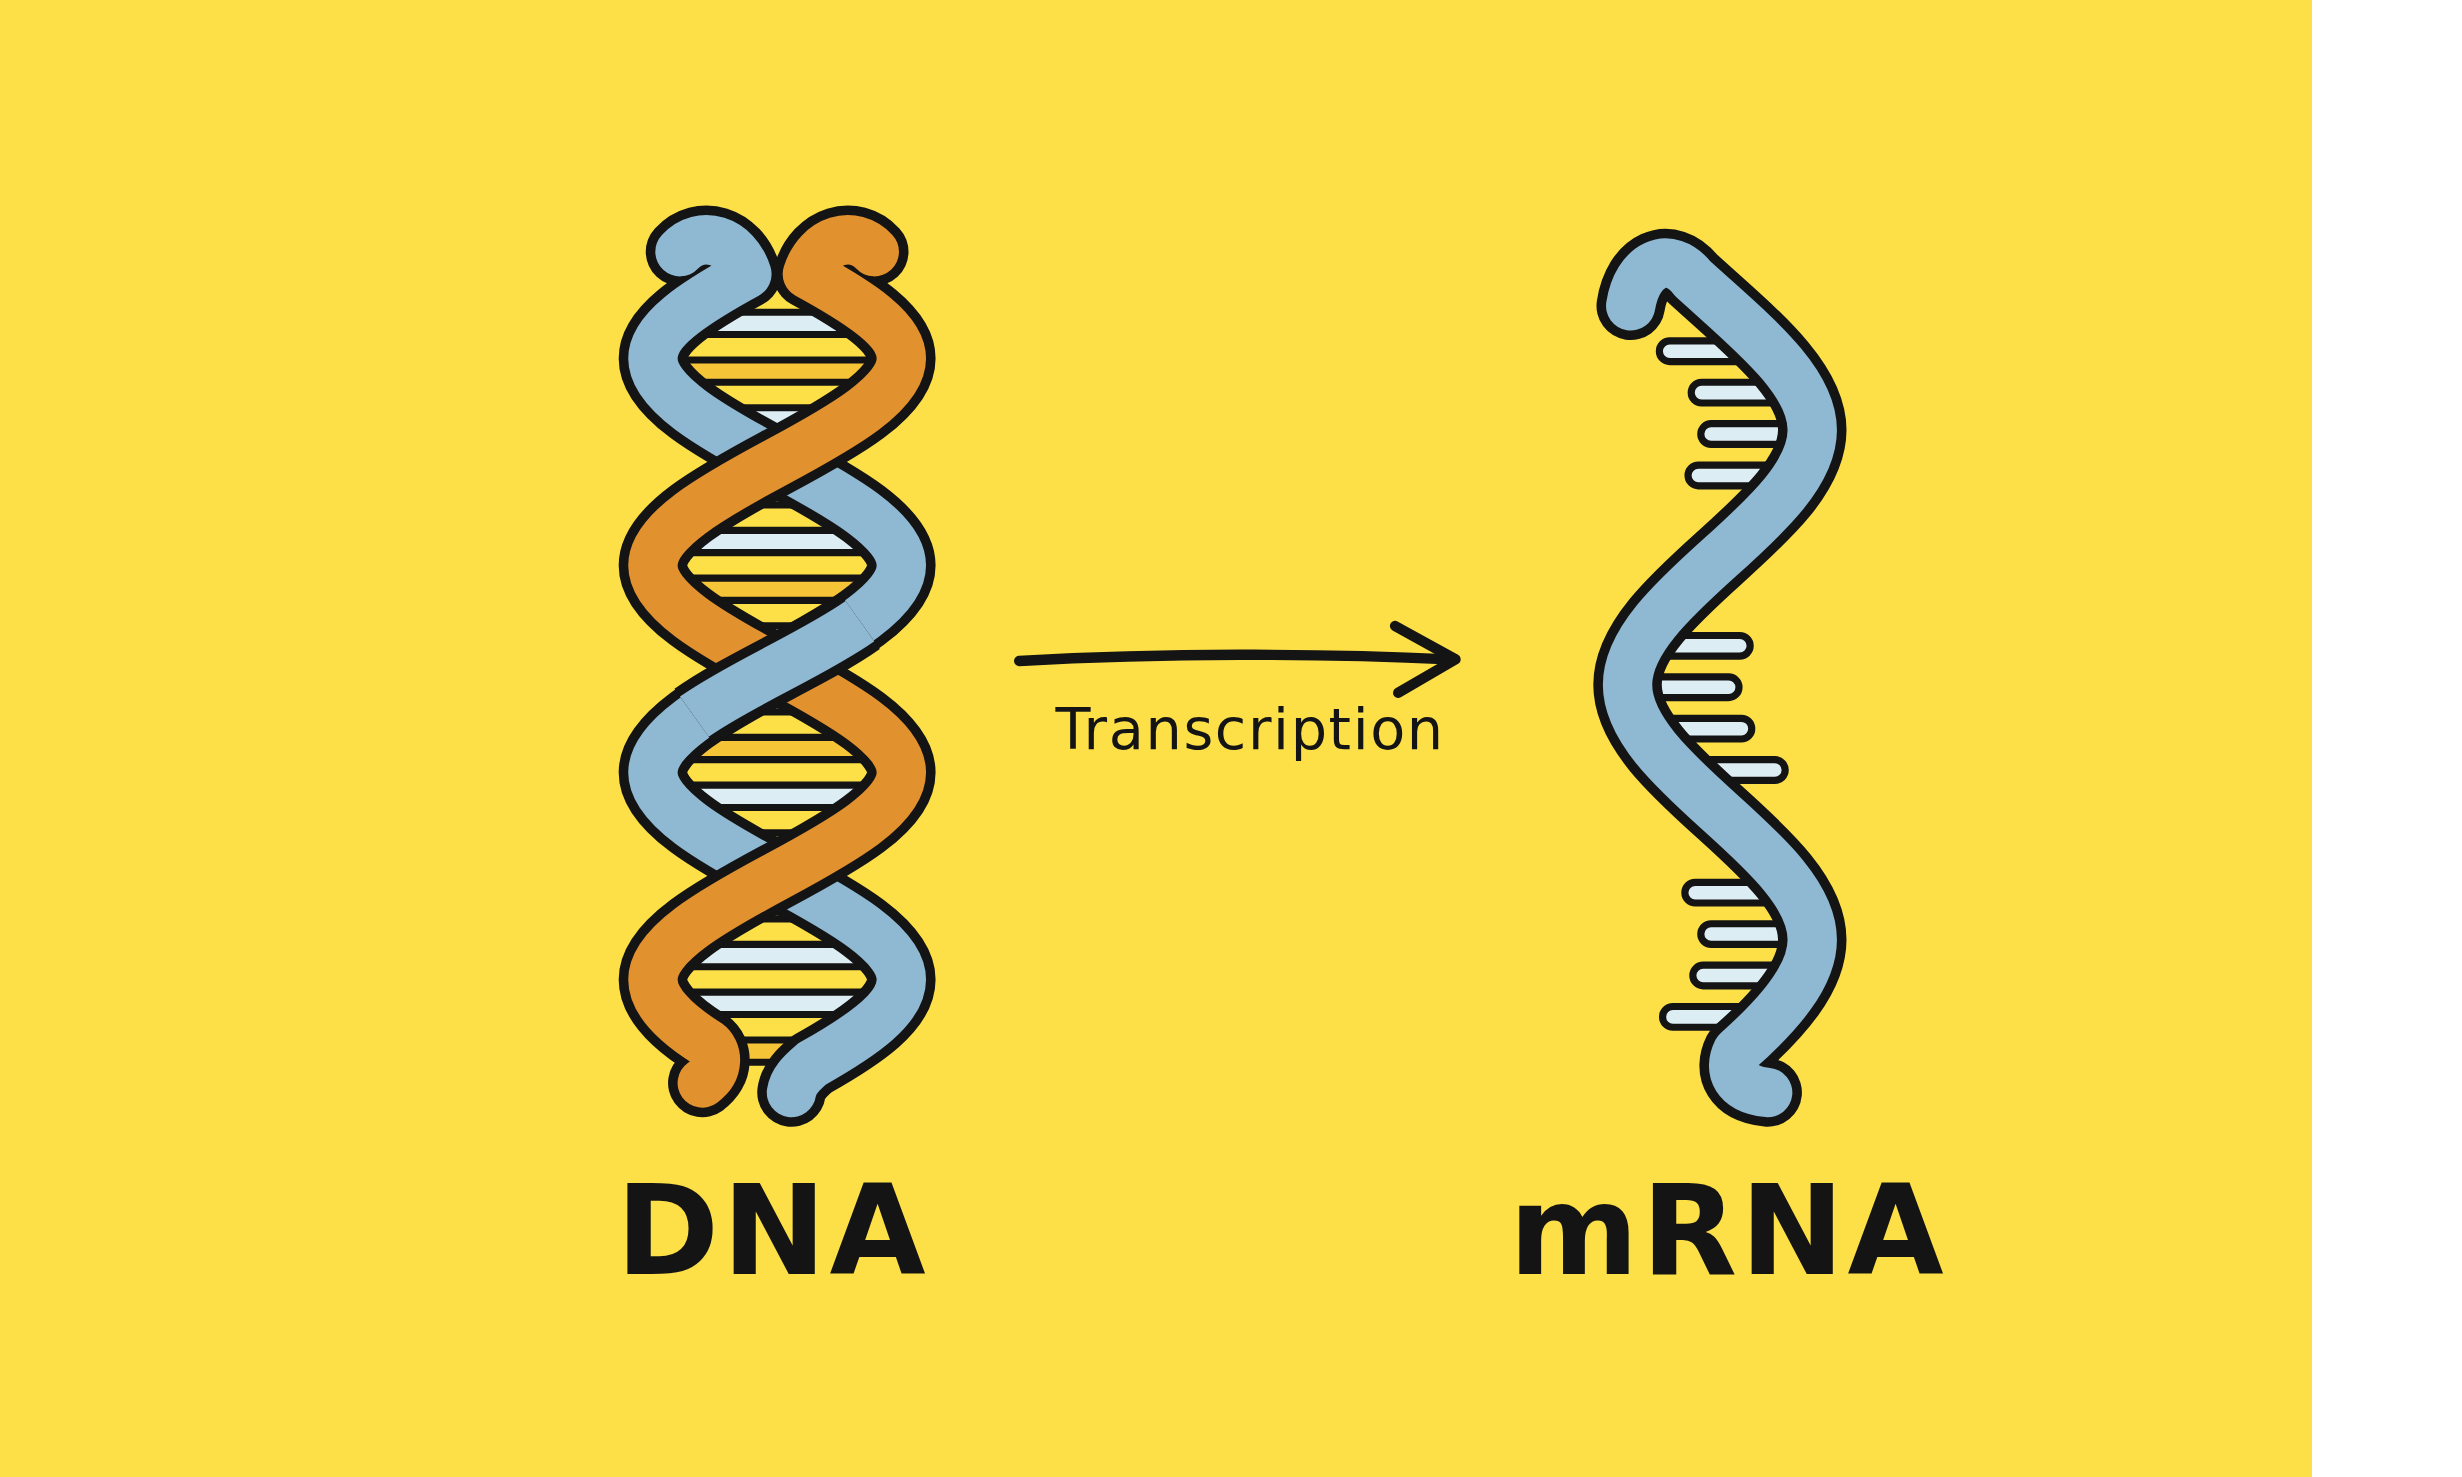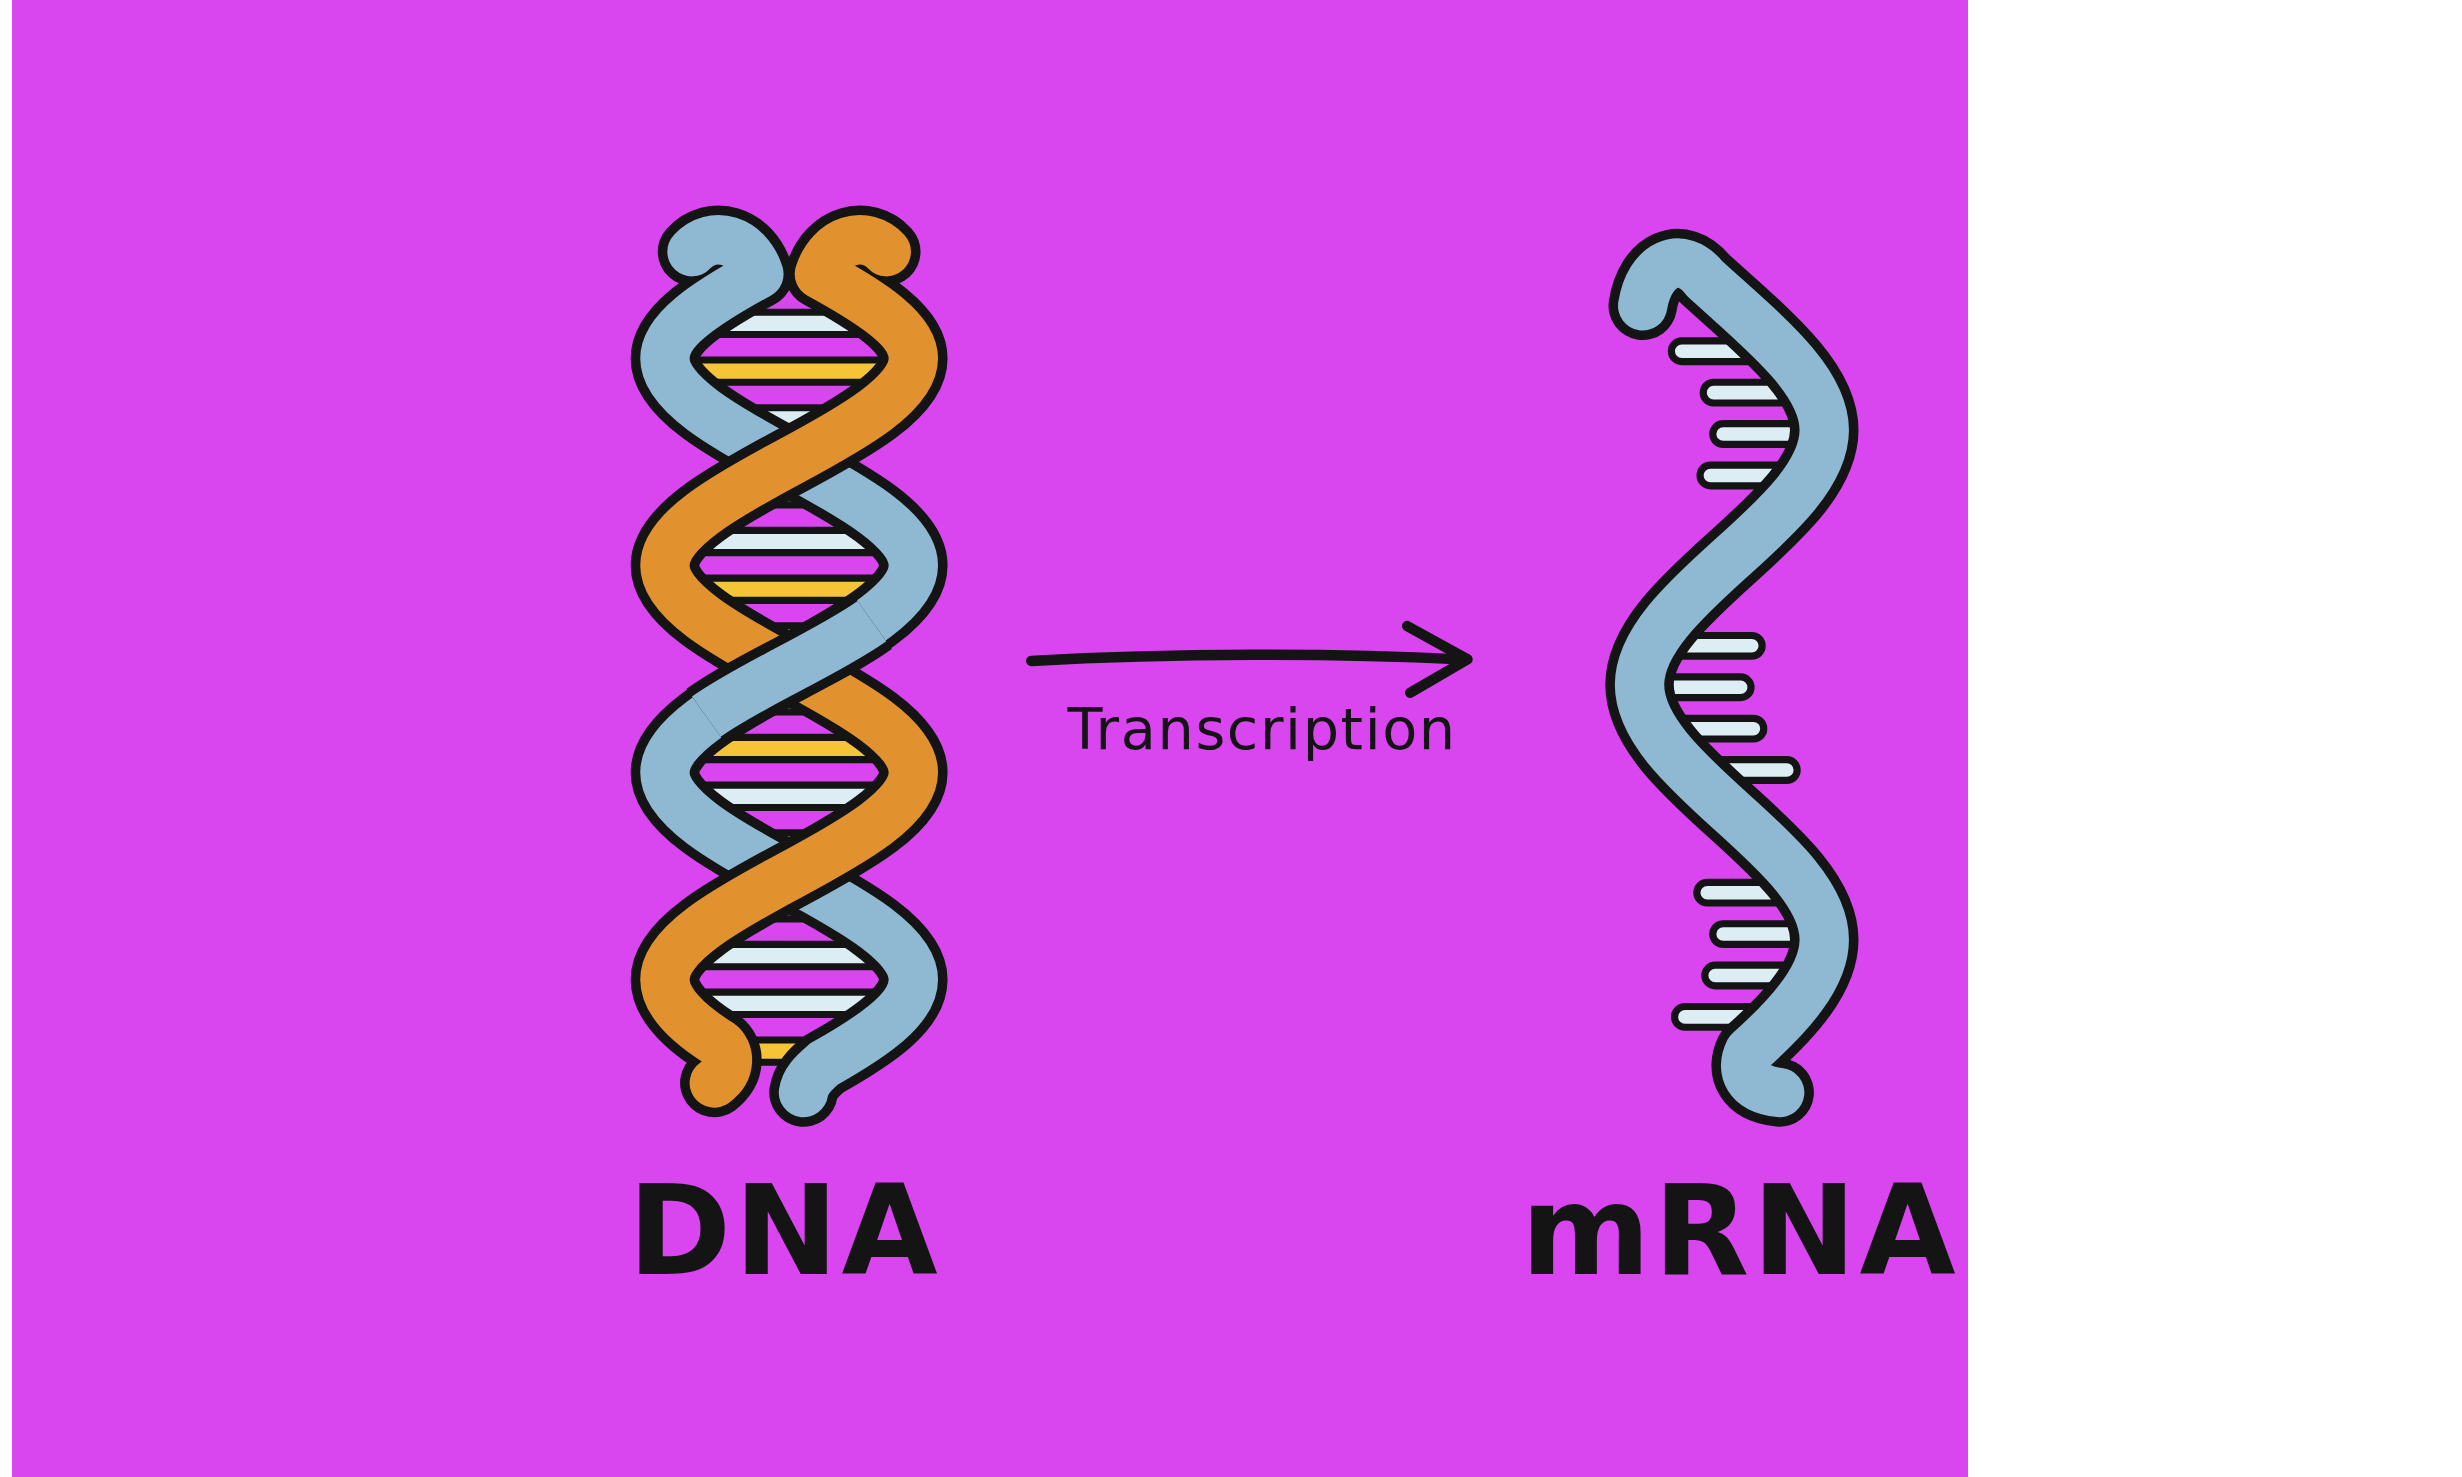--- a/index.html
+++ b/index.html
@@ -3,25 +3,24 @@
 <meta charset="utf-8">
 <style>
   html, body {
     margin: 0;
     padding: 0;
     background: #ffffff;
     font-family: "DejaVu Sans", "Liberation Sans", sans-serif;
   }
   .stage {
     position: relative;
-    width: 1956px;
+    width: 2312px;
     height: 1478px;
-    background: #d946ef;
+    background: #fde047;
     overflow: hidden;
-    margin-left: 12px;
   }
   svg { display: block; }
   .ink { stroke: #141414; fill: none; }
   .strand-outline { stroke-width: 43; stroke-linecap: round; stroke-linejoin: round; fill: none; }
   .strand-color   { stroke-width: 31; stroke-linecap: round; stroke-linejoin: round; fill: none; }
   .weave-outline  { stroke-width: 43; stroke-linecap: butt; stroke-linejoin: round; fill: none; }
   .weave-color    { stroke-width: 31; stroke-linecap: butt; stroke-linejoin: round; fill: none; }
   .rung  { stroke: #141414; stroke-width: 4.5; }
   .arrow { stroke: #141414; stroke-width: 6.5; stroke-linecap: round; stroke-linejoin: round; fill: none; }
   .label-big {

